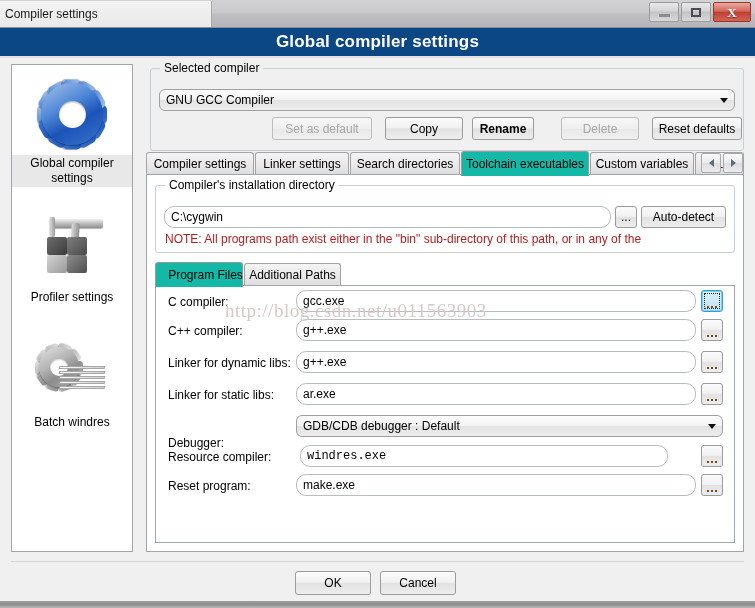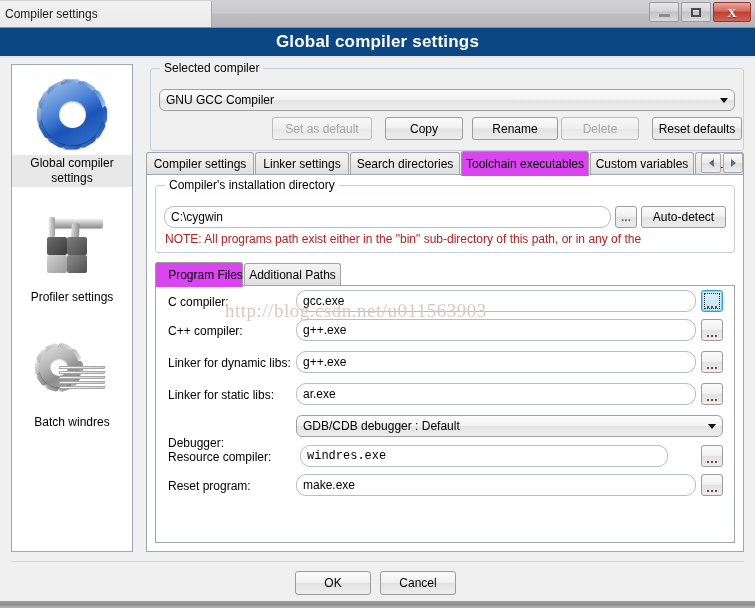--- a/index.html
+++ b/index.html
@@ -160,21 +160,21 @@
   
   .tabstrip{position:absolute;left:0;height:24px;}
   .tab{
     position:absolute;top:0;height:23px;box-sizing:border-box;
     border:1px solid #a4a4a4;border-bottom:none;border-radius:3px 3px 0 0;
     background:linear-gradient(to bottom,#f4f4f4 0%,#e9e9e9 55%,#dcdcdc 100%);
     display:flex;align-items:center;justify-content:center;
     padding:0 7px;font-size:12px;color:#000;white-space:nowrap;
   }
   .tab.active{
-    background:#d946ef;border-color:#9a9a9a;height:25px;top:-1px;z-index:3;
+    background:#14b8a6;border-color:#9a9a9a;height:25px;top:-1px;z-index:3;
   }
   .tabnav{
     position:absolute;top:1px;width:20px;height:20px;box-sizing:border-box;
     border:1px solid #a9a9a9;border-radius:2px;
     background:linear-gradient(to bottom,#fafafa,#eaeaea 50%,#dedede 51%,#ececec);
     display:flex;align-items:center;justify-content:center;
   }
   .tri-left{width:0;height:0;border-top:4px solid transparent;border-bottom:4px solid transparent;border-right:5px solid #5d6b86;}
   .tri-right{width:0;height:0;border-top:4px solid transparent;border-bottom:4px solid transparent;border-left:5px solid #5d6b86;}
 
@@ -323,21 +323,21 @@
           <i class="arrow-down"></i>
         </span>
     </div>
 
     <div class="btn disabled" style="left:130px;top:53px;width:100px;">
       <span>Set as default</span>
     </div>
     <div class="btn" style="left:243px;top:53px;width:78px;">
       <span>Copy</span>
     </div>
-    <div class="btn" style="left:330px;top:53px;width:86px;">
+    <div class="btn" style="left:330px;top:53px;width:62px;font-weight:bold;">
       <span>Rename</span>
     </div>
     <div class="btn disabled" style="left:419px;top:53px;width:78px;">
       <span>Delete</span>
     </div>
     <div class="btn" style="left:510px;top:53px;width:90px;">
       <span>Reset defaults</span>
     </div>
 
     <div class="tabstrip" style="left:0;top:88px;width:602px;">

